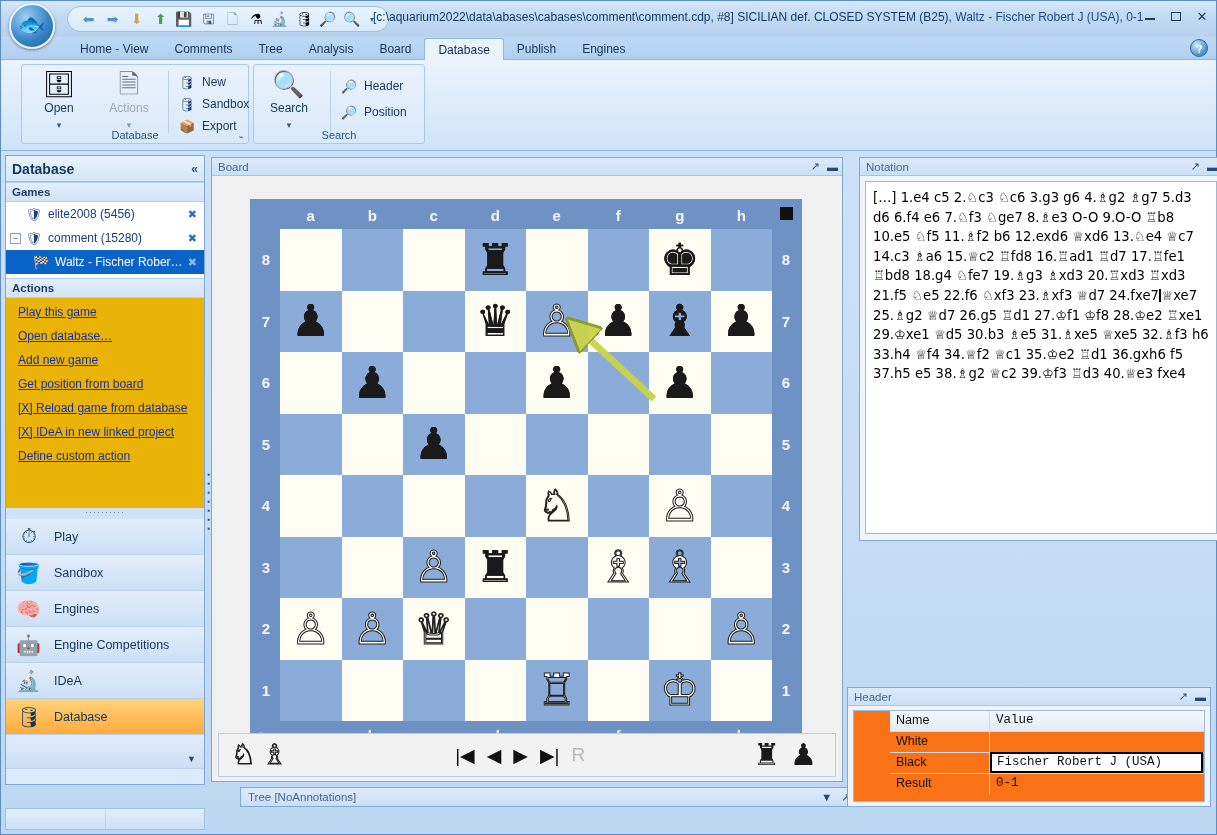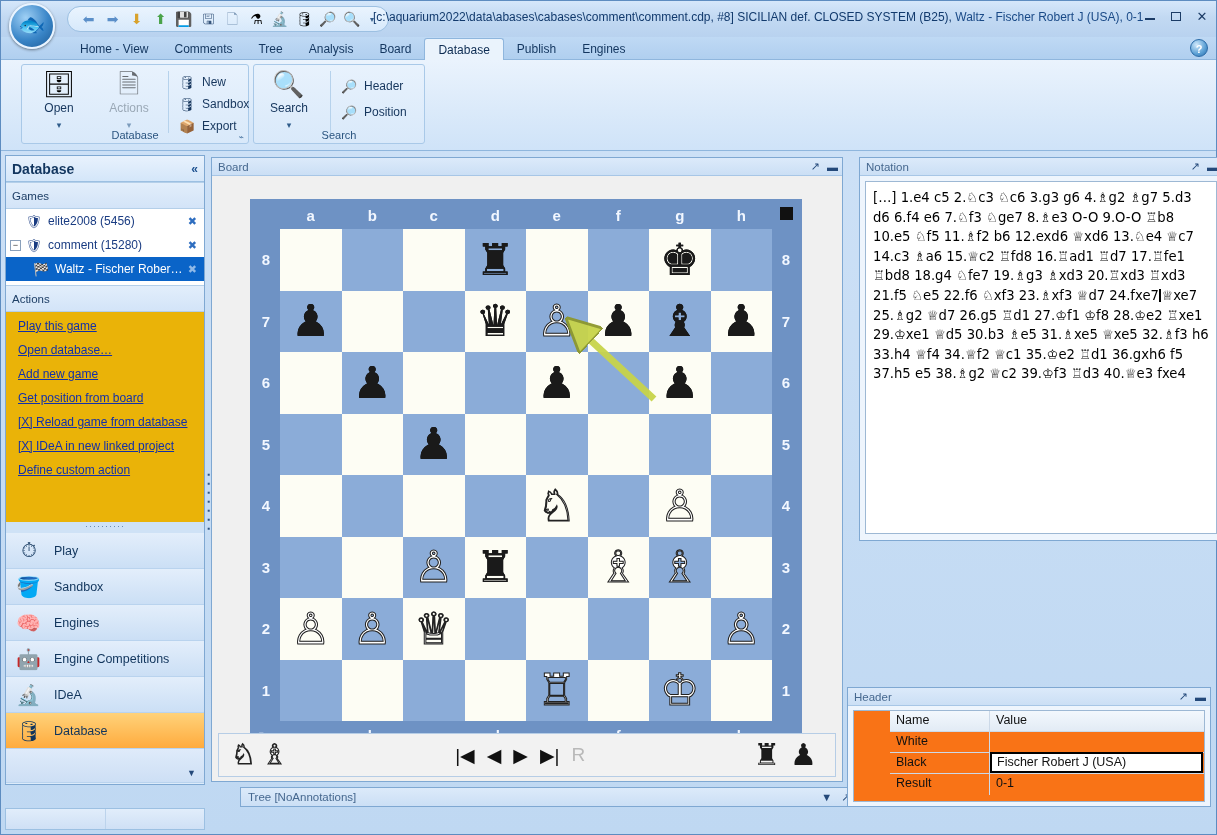--- a/index.html
+++ b/index.html
@@ -118,24 +118,24 @@
     background:#dcebfa; border:1px solid #7fa8d2;
   }
   .sb-title {
     height:26px; background: linear-gradient(180deg,#e8f2fd 0%, #d4e6f9 100%);
     border-bottom:1px solid #9cc0e2;
     display:flex; align-items:center; padding:0 6px;
     font-size:14px; font-weight:bold; color:#12365f;
   }
   .sb-title .collapse { margin-left:auto; color:#1d5190; font-size:12px;}
   .sb-sect {
-    height:27px; background: linear-gradient(180deg,#e2eefb 0%, #d3e4f8 100%);
+    height:20px; background: linear-gradient(180deg,#e2eefb 0%, #d3e4f8 100%);
     border-bottom:1px solid #b4cfe9; border-top:1px solid #b4cfe9;
     display:flex; align-items:center; padding-left:6px;
-    font-size:11.5px; color:#1e3f66;
+    font-size:11.5px; color:#1e3f66;font-weight:bold;
   }
   .tree { background:#fff; height:76px; position:relative; }
   .trow {
     height:24px; display:flex; align-items:center; padding-left:4px;
     font-size:12px; color:#1a3c82; position:relative;
   }
   .trow .exp {
     width:11px;height:11px;border:1px solid #8aa0bb;background:#fff;
     font-size:9px; line-height:9px; text-align:center; color:#333; margin-right:4px;
   }
@@ -238,21 +238,21 @@
   }
   .caret { display:inline-block; width:1.5px; height:13px; background:#000;
            vertical-align:-2px; margin:0 .5px;}
 
   
   .headerpanel { left:846px; top:686px; width:364px; height:120px; }
   .hdtable { position:absolute; left:5px; top:22px; right:5px; bottom:4px; background:#f97316;
              border:1px solid #9db8d4;padding-left:36px; }
   .hdrow { display:flex; height:21px; border-bottom:1px solid #ccd9e8; font-size:12.5px; }
   .hdrow .c1 { width:100px; border-right:1px solid #ccd9e8; padding:2px 0 0 6px; color:#111;}
-  .hdrow .c2 { flex:1; padding:2px 0 0 6px; color:#111;}
+  .hdrow .c2 { flex:1; padding:2px 0 0 6px; color:#111;font-family:Liberation Mono, monospace;}
   .hdrow.head { background: linear-gradient(180deg,#f3f8fd 0%, #e2ebf5 100%); }
   .hdrow .c2.focus {
     border:2px solid #000; margin:-1px 1px 0 0; padding:1px 0 0 5px; background:#fff;
   }
 
   
   .statusbar {
     position:absolute; left:4px; bottom:4px; width:200px; height:22px;
     background: linear-gradient(180deg,#e1edfb 0%, #cfe0f5 100%);
     border:1px solid #9cc0e2; display:flex;

